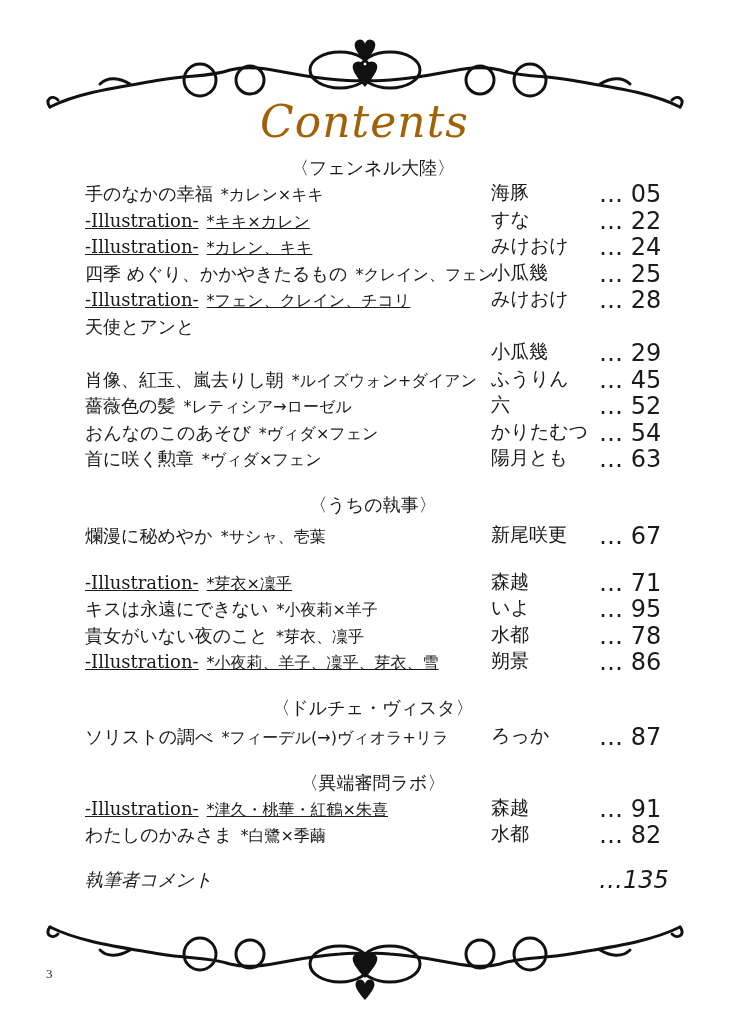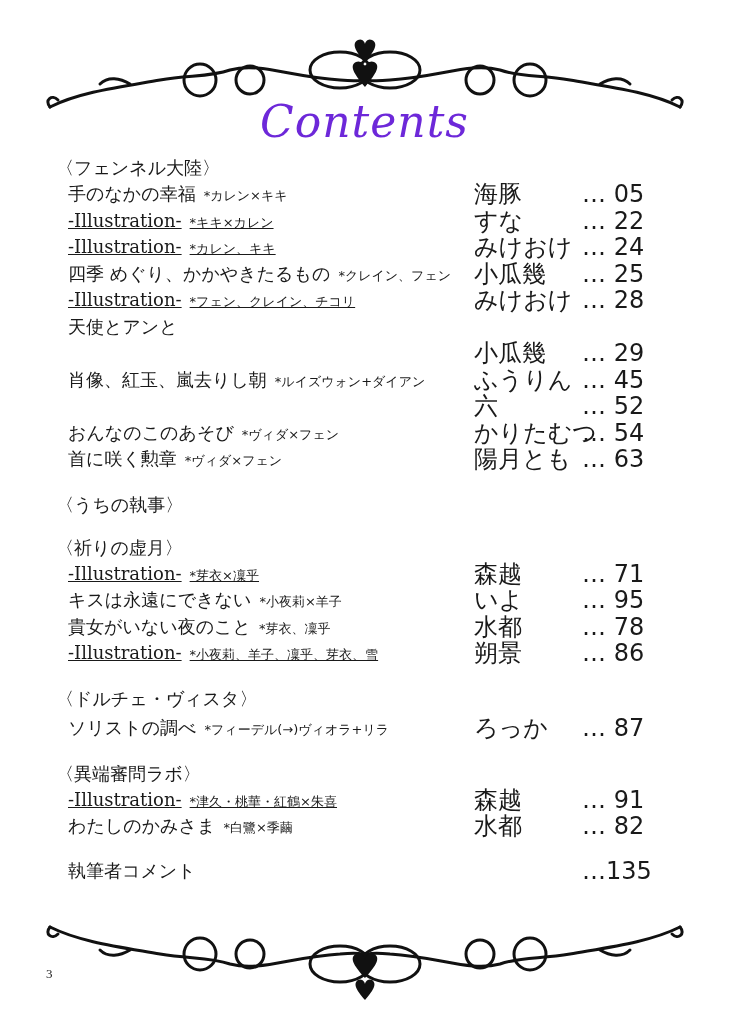--- a/index.html
+++ b/index.html
@@ -3,30 +3,30 @@
 <meta charset="utf-8">
 <style>
   html, body { margin: 0; padding: 0; background: #ffffff; }
   body { width: 729px; height: 1024px; position: relative; overflow: hidden; color: #1a1a1a;
          font-family: "DejaVu Serif", serif; }
   .ornament { position: absolute; left: 40px; width: 650px; }
   .ornament svg { display: block; }
   #orn-top { top: 32px; height: 95px; }
   #orn-bottom { top: 912px; height: 90px; }
   .title { position: absolute; top: 96px; left: 0; width: 729px; text-align: center;
-           font-family: "DejaVu Serif", serif; font-style: italic; font-size: 44px; color: #6d28d9;
+           font-family: "DejaVu Serif", serif; font-style: italic; font-size: 44px; color: #a16207;
            letter-spacing: 1px; }
-  .toc { position: absolute; left: 56px; top: 154px; width: 600px; }
+  .toc { position: absolute; left: 73px; top: 154px; width: 600px; text-align: center; }
   .sec-head { font-size: 18px; height: 27px; line-height: 27px; white-space: nowrap; font-family: "DejaVu Sans", sans-serif; }
   .row { position: relative; height: 26.5px; line-height: 26.5px; white-space: nowrap; }
   .row .title-t { position: absolute; left: 12px; font-size: 18px; font-family: "DejaVu Sans", sans-serif; }
   .row .title-t.latin { font-family: "DejaVu Serif", serif; font-size: 18px; text-decoration: underline; }
   .row .title-t.indent { left: 34px; }
-  .row .note { font-size: 13px; margin-left: 8px; font-family: "DejaVu Sans", sans-serif; }
-  .row .author { position: absolute; left: 418px; font-size: 24px; font-family: Liberation Sans, sans-serif; }
+  .row .note { font-size: 16px; margin-left: 8px; font-family: "DejaVu Sans", sans-serif; }
+  .row .author { position: absolute; left: 418px; font-size: 19px; font-family: Liberation Mono, monospace; }
   .row .page { position: absolute; left: 526px; font-size: 24px; font-family: "DejaVu Sans", sans-serif; }
   .gap { height: 18px; }
   .gap-sm { height: 16px; }
   .page-num { position: absolute; left: 46px; top: 966px; font-size: 13px; font-family: "Liberation Serif", serif; }
 </style>
 </head>
 <body>
 
 <div class="ornament" id="orn-top">
   <svg width="650" height="95" viewBox="0 0 650 95">
@@ -89,41 +89,46 @@
   <div class="row">
     <span class="author">小瓜幾</span>
     <span class="page">… 29</span>
   </div>
   <div class="row">
     <span class="title-t"><span>肖像、紅玉、嵐去りし朝</span><span class="note">*ルイズウォン+ダイアン</span></span>
     <span class="author">ふうりん</span>
     <span class="page">… 45</span>
   </div>
   <div class="row">
+    <span class="title-t"><span>薔薇色の髪</span><span class="note">*レティシア→ローゼル</span></span>
     <span class="author">六</span>
     <span class="page">… 52</span>
   </div>
   <div class="row">
     <span class="title-t"><span>おんなのこのあそび</span><span class="note">*ヴィダ×フェン</span></span>
     <span class="author">かりたむつ</span>
     <span class="page">… 54</span>
   </div>
   <div class="row">
     <span class="title-t"><span>首に咲く勲章</span><span class="note">*ヴィダ×フェン</span></span>
     <span class="author">陽月とも</span>
     <span class="page">… 63</span>
   </div>
 
   <div class="gap"></div>
 
   <div class="sec-head">〈うちの執事〉</div>
+  <div class="row" style="height:36px;line-height:36px;">
+    <span class="title-t"><span>爛漫に秘めやか</span><span class="note">*サシャ、壱葉</span></span>
+    <span class="author">新尾咲更</span>
+    <span class="page">… 67</span>
+  </div>
 
   <div class="gap-sm"></div>
 
-  <div class="sec-head">〈祈りの虚月〉</div>
   <div class="row">
     <span class="title-t latin"><span>-Illustration-</span><span class="note">*芽衣×凜乎</span></span>
     <span class="author">森越</span>
     <span class="page">… 71</span>
   </div>
   <div class="row">
     <span class="title-t"><span>キスは永遠にできない</span><span class="note">*小夜莉×羊子</span></span>
     <span class="author">いよ</span>
     <span class="page">… 95</span>
   </div>
@@ -156,21 +161,21 @@
     <span class="page">… 91</span>
   </div>
   <div class="row">
     <span class="title-t"><span>わたしのかみさま</span><span class="note">*白鷺×季繭</span></span>
     <span class="author">水都</span>
     <span class="page">… 82</span>
   </div>
 
   <div class="gap-sm"></div>
 
-  <div class="row" style="height:30px;line-height:30px;">
+  <div class="row" style="height:30px;line-height:30px;font-style:italic;">
     <span class="title-t"><span>執筆者コメント</span></span>
     <span class="page">…135</span>
   </div>
 </div>
 
 <div class="ornament" id="orn-bottom">
   <svg width="650" height="90" viewBox="0 0 650 90">
     <g transform="translate(0,90) scale(1,-1)">
       <g fill="none" stroke="#111" stroke-width="3" stroke-linecap="round">
         <path d="M10 75 C 40 60, 80 55, 120 48 C 150 43, 170 45, 190 38 C 220 30, 250 45, 300 48 C 320 50, 330 50, 325 35"></path>

